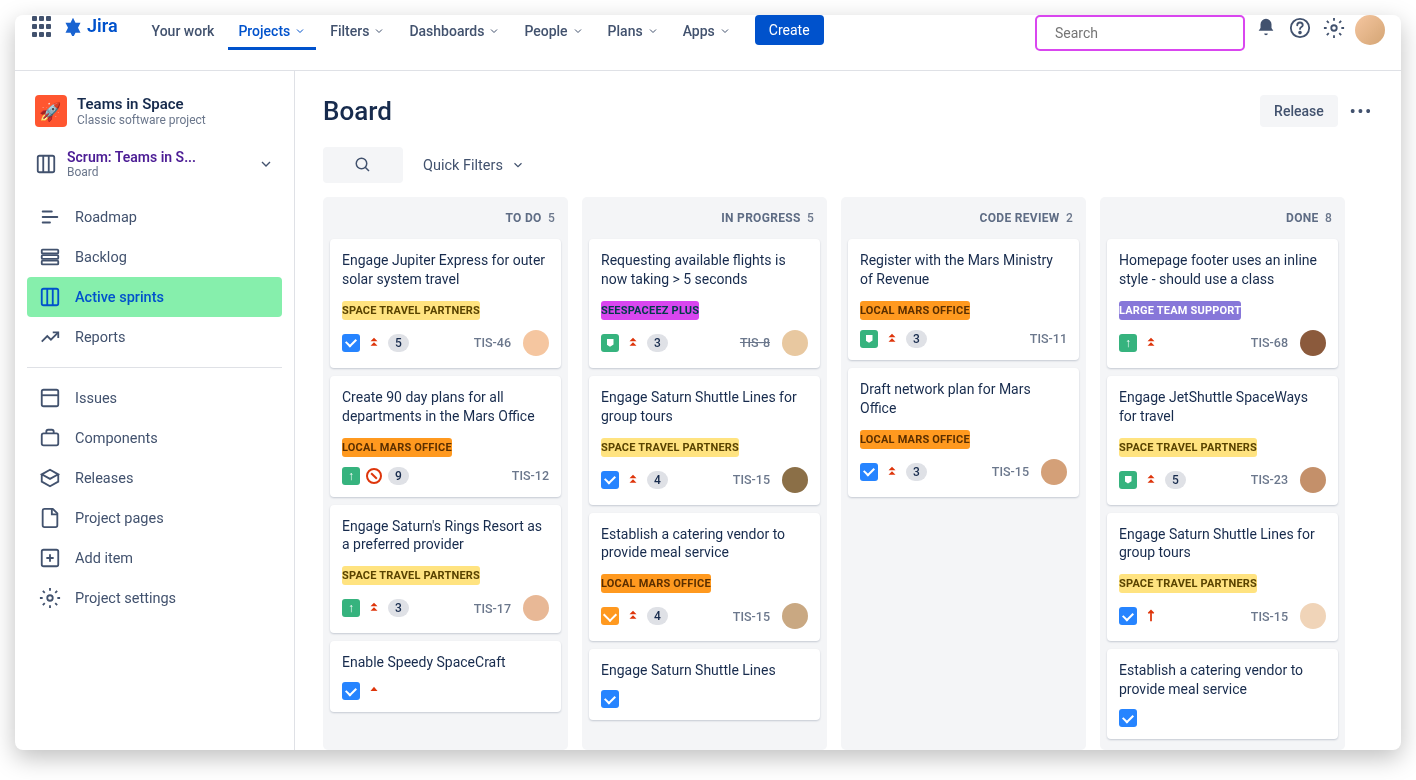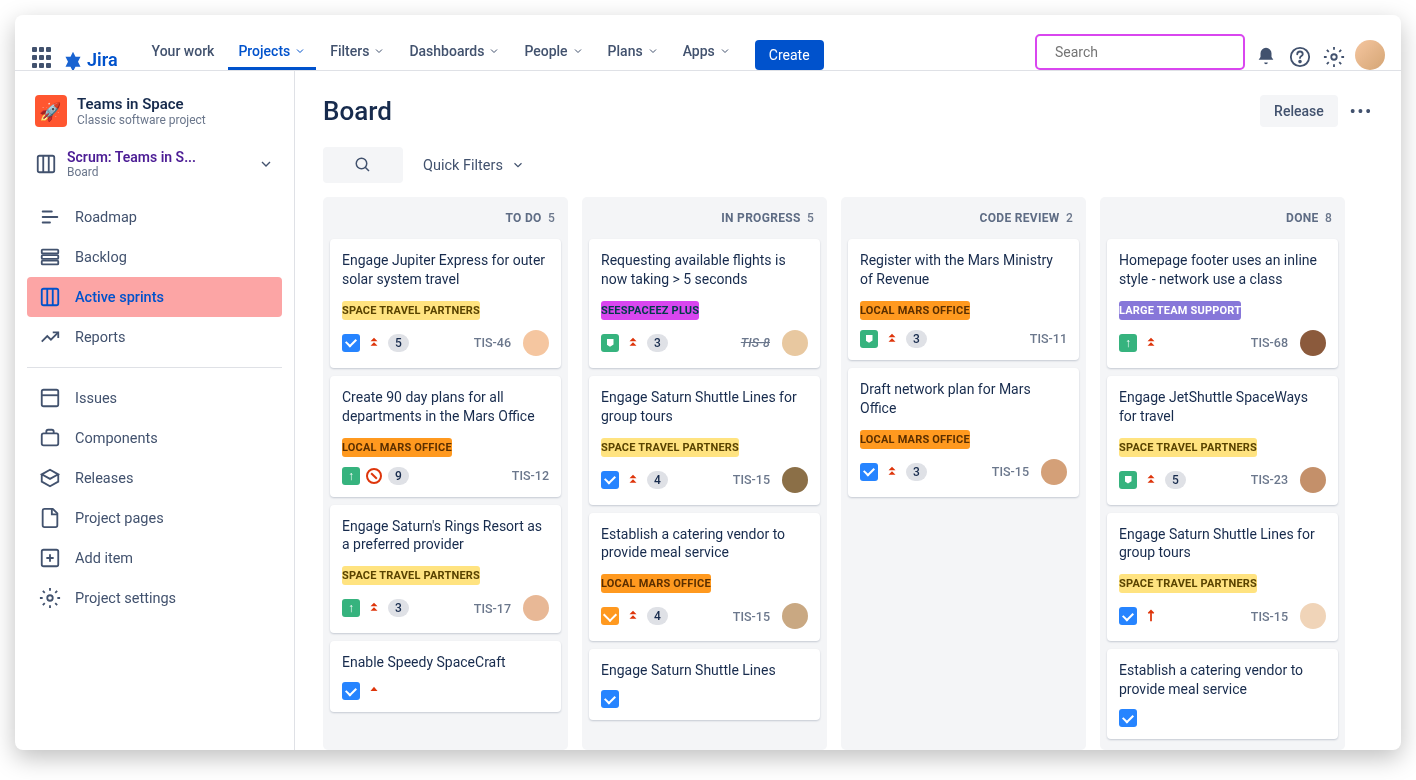--- a/index.html
+++ b/index.html
@@ -1,18 +1,18 @@
 <!DOCTYPE html>
 <html><head>
 <meta charset="utf-8">
 <style>
 * { margin:0; padding:0; box-sizing:border-box; font-family:-apple-system,BlinkMacSystemFont,"Segoe UI",Roboto,sans-serif; }
 body { background:#fff; width:1416px; height:780px; overflow:hidden; padding:15px; }
 .frame { width:1386px; height:735px; background:#fff; border-radius:8px; box-shadow:0 8px 24px rgba(0,0,0,0.25); overflow:hidden; display:flex; flex-direction:column; }
-.topnav { height:56px; display:flex; align-items:flex-end; padding:0 16px; border-bottom:1px solid #dfe1e6; gap:8px; }
+.topnav { height:56px; display:flex; align-items:flex-start; padding:0 16px; border-bottom:1px solid #dfe1e6; gap:8px; }
 .app-switcher { width:24px; height:24px; display:flex; flex-wrap:wrap; gap:2px; padding:1px; cursor:pointer; }
 .app-switcher span { width:5px; height:5px; background:#42526e; border-radius:1px; }
 .jira-logo { display:flex; align-items:center; gap:4px; color:#0052cc; font-weight:600; font-size:18px; }
 .jira-logo svg { width:20px; height:20px; }
 .nav-items { display:flex; gap:4px; margin-left:16px; }
 .nav-item { padding:8px 10px; color:#42526e; font-size:14px; font-weight:500; display:flex; align-items:center; gap:4px; cursor:pointer; border-bottom:3px solid transparent; }
 .nav-item.active { color:#0052cc; border-bottom-color:#0052cc; }
 .chev-down { width:12px; height:12px; }
 .create-btn { background:#0052cc; color:#fff; padding:7px 14px; border-radius:4px; font-size:14px; font-weight:400; border:none; cursor:pointer; margin-left:6px; }
 .spacer { flex:1; }
@@ -26,21 +26,21 @@
 .project-header { display:flex; gap:10px; padding:4px 8px; margin-bottom:10px; }
 .project-icon { width:32px; height:32px; background:#ff5630; border-radius:4px; display:flex; align-items:center; justify-content:center; font-size:18px; }
 .project-title { font-size:15px; font-weight:600; color:#172b4d; }
 .project-sub { font-size:12px; color:#6b778c; }
 .board-selector { display:flex; align-items:center; gap:10px; padding:8px; margin-bottom:10px; }
 .board-selector .bicon { width:22px; height:22px; color:#42526e; }
 .board-sel-text .t { font-size:14px; font-weight:600; color:#4c1d95; }
 .board-sel-text .s { font-size:12px; color:#6b778c; }
 .board-selector .expand { margin-left:auto; color:#42526e; }
 .side-item { display:flex; align-items:center; gap:14px; padding:9px 12px; border-radius:4px; color:#42526e; font-size:14.5px; cursor:pointer; }
-.side-item.active { background:#fca5a5; color:#0052cc; font-weight:500; }
+.side-item.active { background:#86efac; color:#0052cc; font-weight:500; }
 .side-item svg { width:22px; height:22px; flex-shrink:0; }
 .side-divider { height:1px; background:#dfe1e6; margin:10px 0; }
 .main { flex:1; padding:24px 28px 0 28px; overflow:hidden; display:flex; flex-direction:column; }
 .main-header { display:flex; align-items:center; margin-bottom:20px; }
 .page-title { font-size:26px; font-weight:500; color:#172b4d; }
 .release-btn { background:#f4f5f7; border:none; padding:8px 14px; border-radius:4px; color:#42526e; font-size:14px; font-weight:500; cursor:pointer; }
 .more-btn { margin-left:12px; color:#42526e; cursor:pointer; letter-spacing:2px; font-weight:700; }
 .toolbar { display:flex; align-items:center; gap:20px; margin-bottom:14px; }
 .search-mini { width:80px; height:36px; background:#f4f5f7; border-radius:4px; display:flex; align-items:center; justify-content:center; color:#42526e; }
 .quick-filters { display:flex; align-items:center; gap:8px; color:#42526e; font-size:14.5px; cursor:pointer; }
@@ -57,21 +57,21 @@
 .type-story { background:#36b37e; } .type-story::after{content:"";width:7px;height:8px;background:#fff;clip-path:polygon(0 0,100% 0,100% 70%,50% 100%,0 70%);}
 .type-improvement { background:#36b37e; color:#fff; font-size:12px; font-weight:700; }
 .type-improvement::after{content:"↑";}
 .type-sub { background:#ff991f; } .type-sub::after{content:"";width:8px;height:8px;border:2px solid #fff;border-top:none;border-left:none;transform:rotate(45deg);margin-top:-3px;}
 .prio-icon { width:16px; height:16px; display:flex; align-items:center; justify-content:center; }
 .prio-highest svg,.prio-high svg,.prio-medium svg{width:14px;height:14px;}
 .prio-blocker{width:16px;height:16px;border:2px solid #de350b;border-radius:50%;position:relative;}
 .prio-blocker::after{content:"";position:absolute;left:2px;right:2px;top:5px;height:2px;background:#de350b;transform:rotate(45deg);}
 .count-badge { background:#dfe1e6; color:#172b4d; font-size:12px; font-weight:500; padding:2px 7px; border-radius:10px; min-width:20px; text-align:center; }
 .card-key { margin-left:auto; font-size:12.5px; color:#6b778c; font-weight:500; }
-.card-key.done { text-decoration:line-through;font-style:italic; }
+.card-key.done { text-decoration:line-through; }
 .assignee { width:26px; height:26px; border-radius:50%; margin-left:6px; flex-shrink:0; }
 </style>
 </head>
 <body>
 
 <div class="frame">
 
   <div class="topnav">
     <div class="app-switcher">
       <span></span>
@@ -388,21 +388,21 @@
                     <path d="M8 2l4 4H4l4-4zm0 5l4 4H4l4-4z" fill="#de350b"></path>
                   </svg>
                 </span>
                 <span class="count-badge">3</span>
                 <span class="card-key">TIS-15</span>
                 <span class="assignee" style="background:#d4a078"></span>
               </div></div>
           </div>
           <div class="col">
             <div class="col-header">DONE <span class="count">8</span></div>
-            <div class="card"><div class="card-title">Homepage footer uses an inline style - network use a class</div><div class="epic-badge" style="background:#8777d9;color:#ffffff">LARGE TEAM SUPPORT</div><div class="card-footer">
+            <div class="card"><div class="card-title">Homepage footer uses an inline style - should use a class</div><div class="epic-badge" style="background:#8777d9;color:#ffffff">LARGE TEAM SUPPORT</div><div class="card-footer">
                 <span class="type-icon type-improvement"></span>
                 <span class="prio-icon prio-highest">
                   <svg viewBox="0 0 16 16">
                     <path d="M8 2l4 4H4l4-4zm0 5l4 4H4l4-4z" fill="#de350b"></path>
                   </svg>
                 </span>
                 <span class="card-key">TIS-68</span>
                 <span class="assignee" style="background:#8b5a3c"></span>
               </div></div>
             <div class="card"><div class="card-title">Engage JetShuttle SpaceWays for travel</div><div class="epic-badge" style="background:#ffe380;color:#594300">SPACE TRAVEL PARTNERS</div><div class="card-footer">

